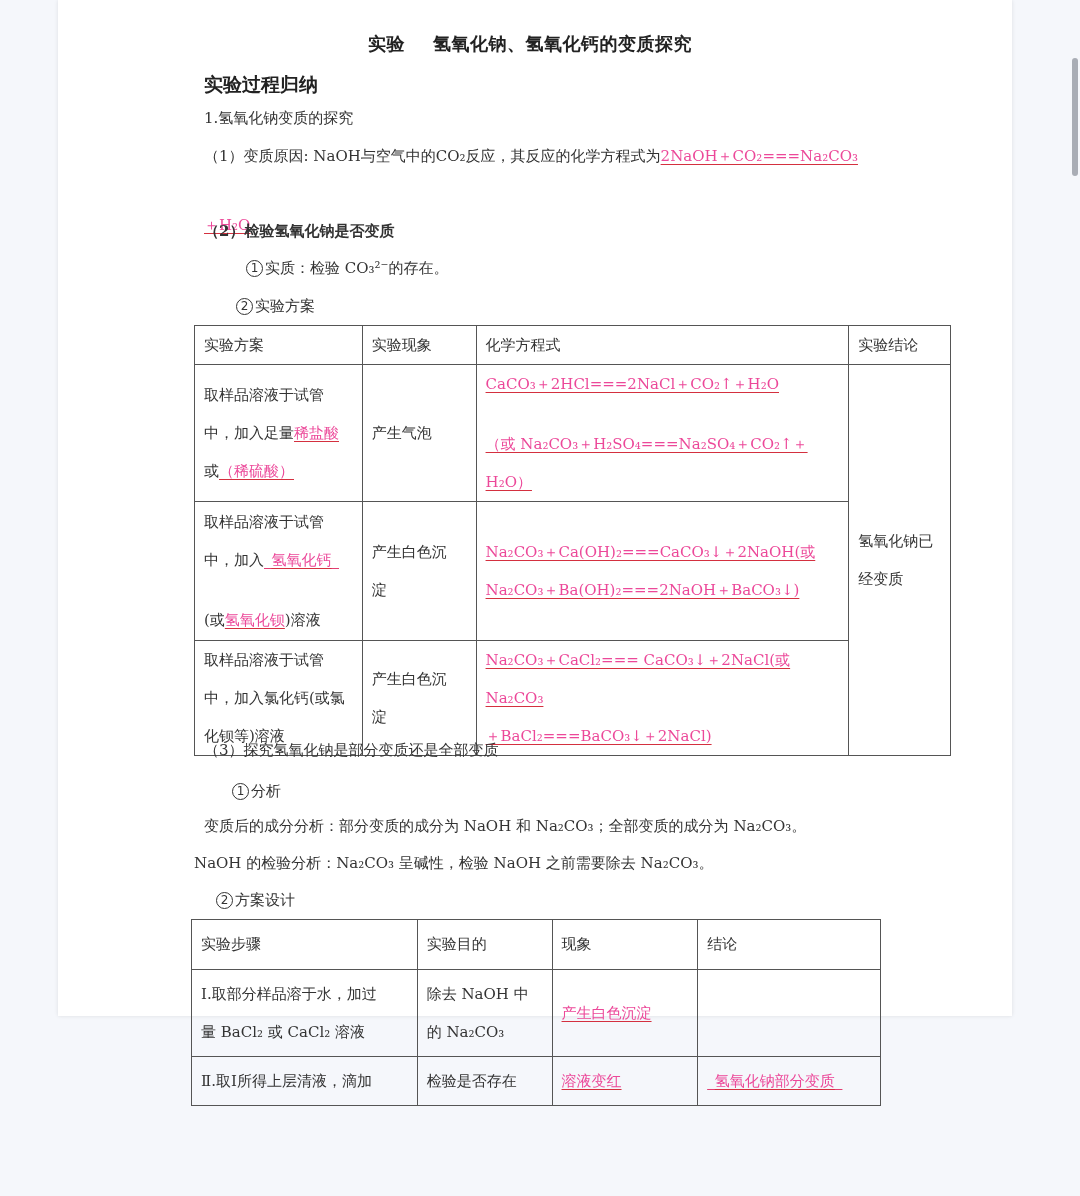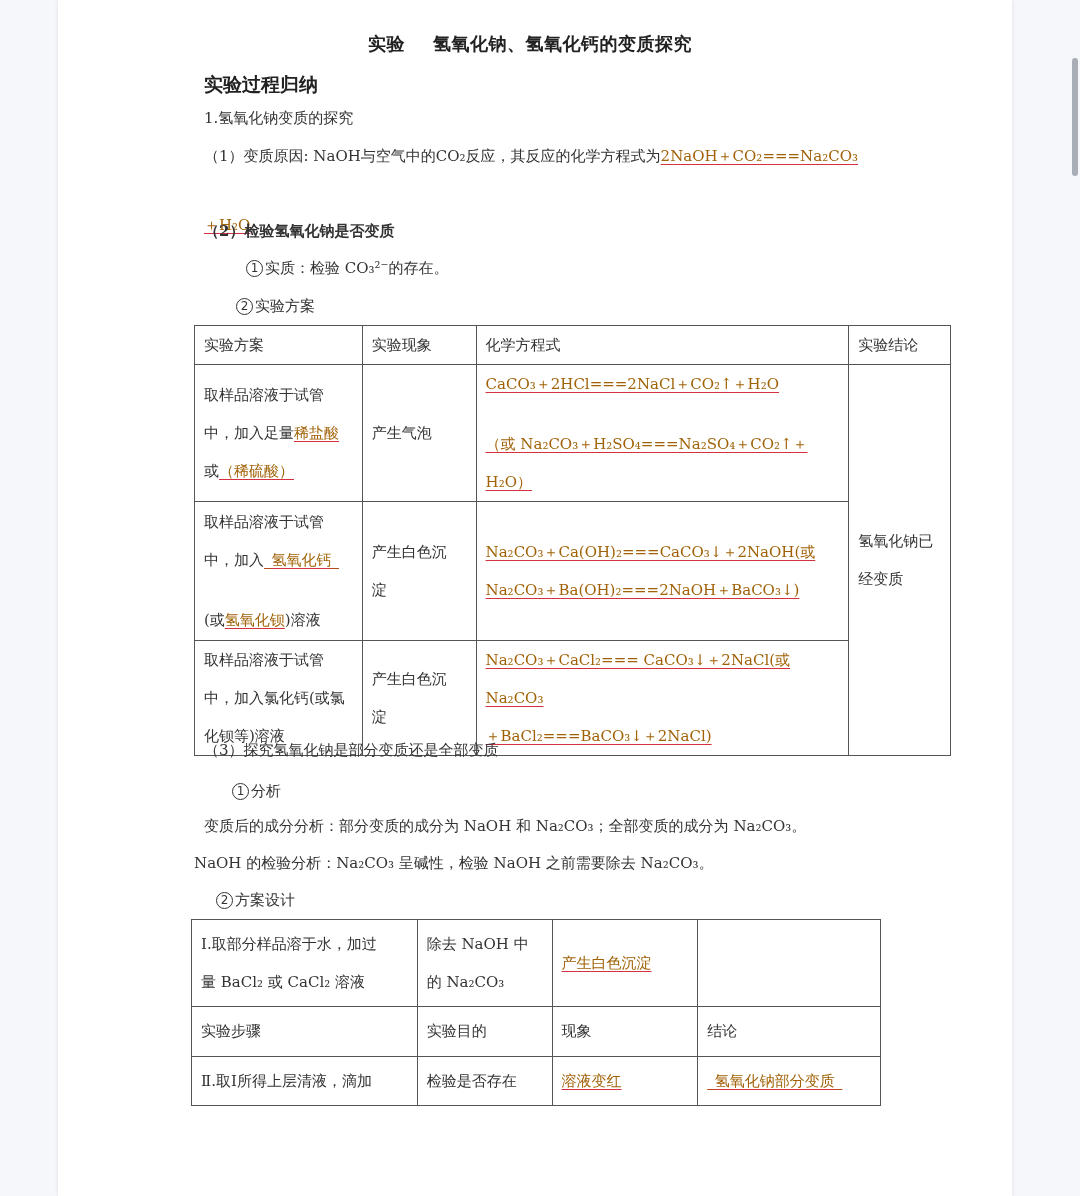--- a/index.html
+++ b/index.html
@@ -4,35 +4,35 @@
 <style>
   html, body { margin:0; padding:0; }
   body {
     width:1080px; height:1196px; overflow:hidden;
     background:#f5f7fb;
     font-family:"DejaVu Serif","Liberation Serif",serif;
     color:#333;
     position:relative;
   }
   .page {
-    position:absolute; left:58px; top:0; width:954px; height:1196px;
+    position:absolute; left:58px; top:0; width:954px; height:1016px;
     background:#ffffff;
     box-shadow:0 0 4px rgba(0,0,0,0.10);
   }
   .scrollbar-track { position:absolute; left:1068px; top:0; width:12px; height:1196px; }
   .scrollbar-thumb {
     position:absolute; left:4px; top:58px; width:6px; height:118px;
     background:#a9adb5; border-radius:3px;
   }
   .abs { position:absolute; white-space:nowrap; }
   .title { font-size:18px; font-weight:bold; color:#222; letter-spacing:0.5px; }
   .title .gap { display:inline-block; width:28px; }
   .h2 { font-size:19px; font-weight:bold; color:#222; font-family:"DejaVu Sans","Liberation Sans",sans-serif; }
   .p { font-size:15px; color:#333; }
-  .ans { color:#a16207; text-decoration:underline; text-decoration-color:#d4303f; text-underline-offset:3px; }
+  .ans { color:#ec4899; text-decoration:underline; text-decoration-color:#d4303f; text-underline-offset:3px; }
   .circ {
     display:inline-block; width:15px; height:15px; border:1px solid #333; border-radius:50%;
     font-size:12px; line-height:15px; text-align:center; margin-right:2px; vertical-align:1px;
     font-family:"DejaVu Sans","Liberation Sans",sans-serif;
   }
   table { position:absolute; border-collapse:collapse; font-size:15px; color:#333; }
   td, th { border:1.5px solid #555; padding:0 9px; vertical-align:middle; text-align:left; font-weight:normal; }
   td .line { display:block; line-height:38px; }
   .tbl1 th { height:38px; }
   .tbl2 th { height:49px; }
@@ -144,37 +144,37 @@
   </div>
 
   <table class="tbl2" style="left:133px; top:919px; width:690px;">
     <colgroup>
         <col style="width:226px">
         <col style="width:135px">
         <col style="width:146px">
         <col style="width:183px">
       </colgroup>
     <tbody>
-        <tr style="height:87px;">
+        <tr>
+      <th>实验步骤</th>
+      <th>实验目的</th>
+      <th>现象</th>
+      <th>结论</th>
+    </tr>
+    <tr style="height:87px;">
       <td>
         <span class="line">Ⅰ.取部分样品溶于水，加过</span>
         <span class="line">量 BaCl₂ 或 CaCl₂ 溶液</span>
       </td>
       <td>
         <span class="line">除去 NaOH 中</span>
         <span class="line">的 Na₂CO₃</span>
       </td>
       <td><span class="ans">产生白色沉淀</span></td>
       <td><span></span></td>
-    </tr>
-    <tr>
-      <th>实验步骤</th>
-      <th>实验目的</th>
-      <th>现象</th>
-      <th>结论</th>
     </tr>
     <tr style="height:49px;">
       <td><span>Ⅱ.取Ⅰ所得上层清液，滴加</span></td>
       <td><span>检验是否存在</span></td>
       <td><span class="ans">溶液变红</span></td>
       <td><span class="ans">_氢氧化钠部分变质_</span></td>
     </tr>
   </tbody>
     </table>
 

